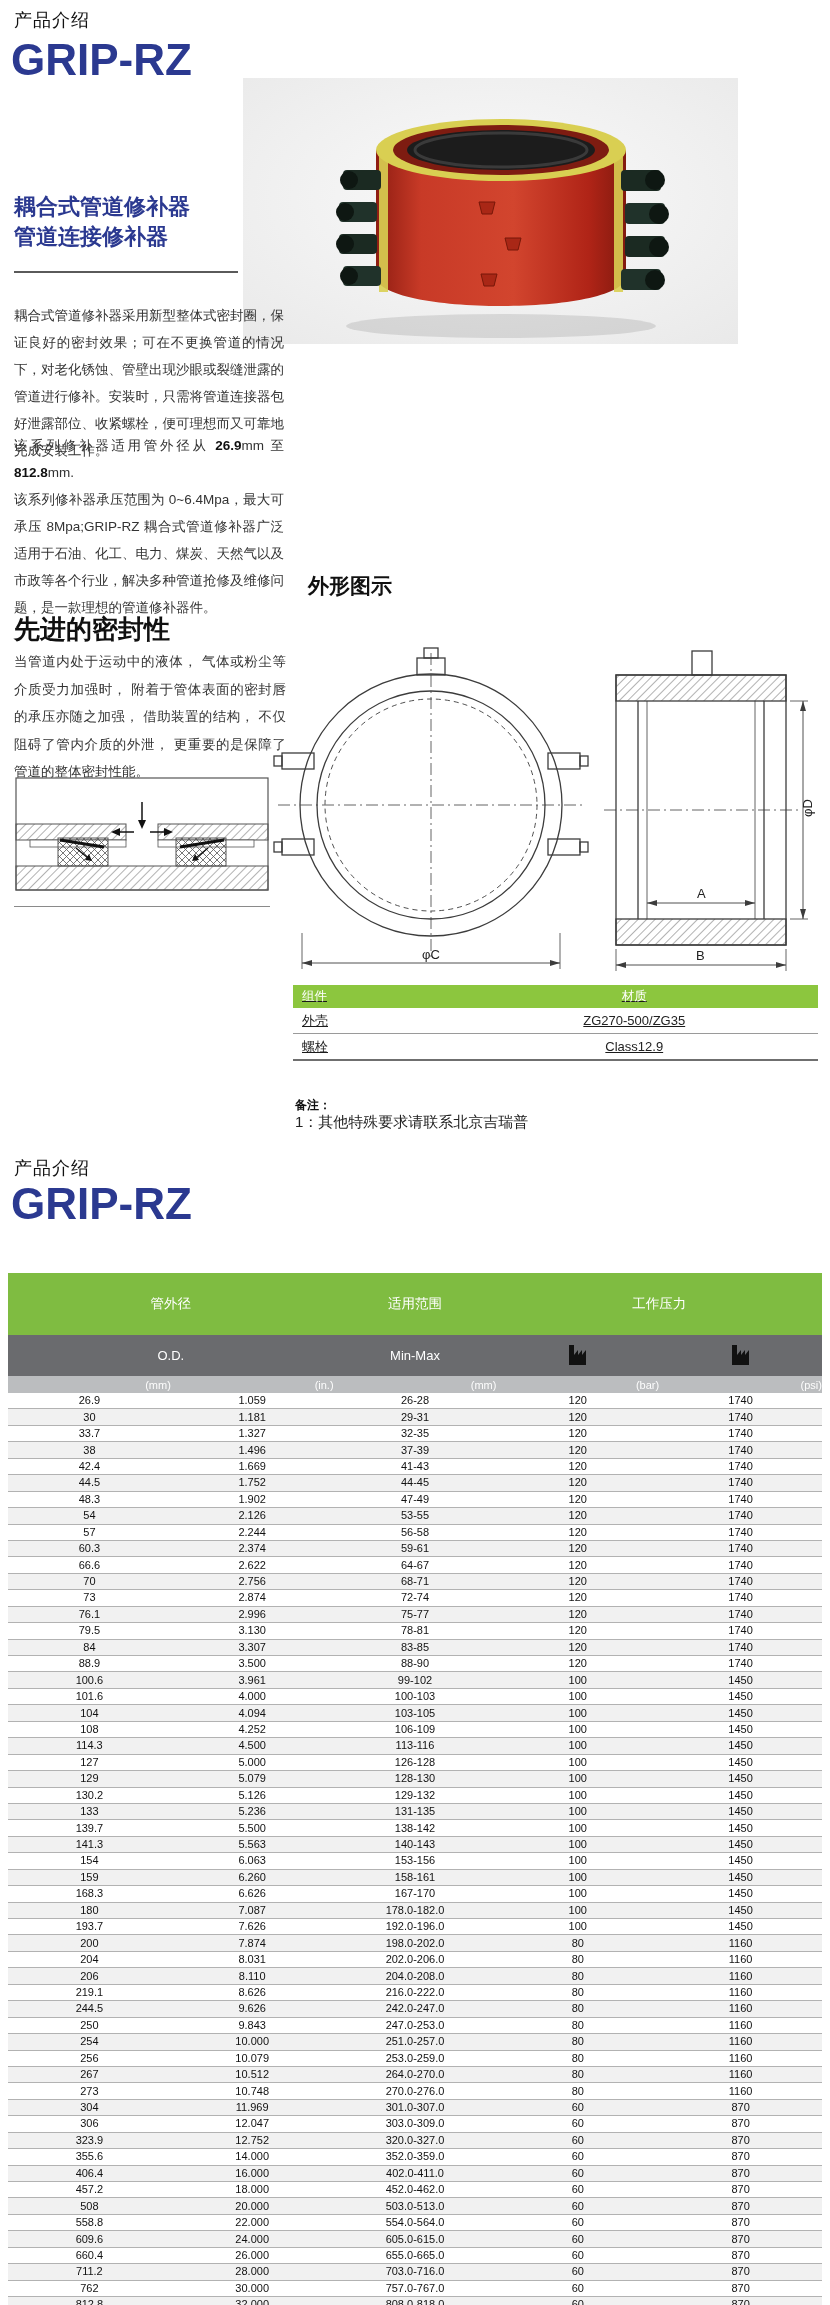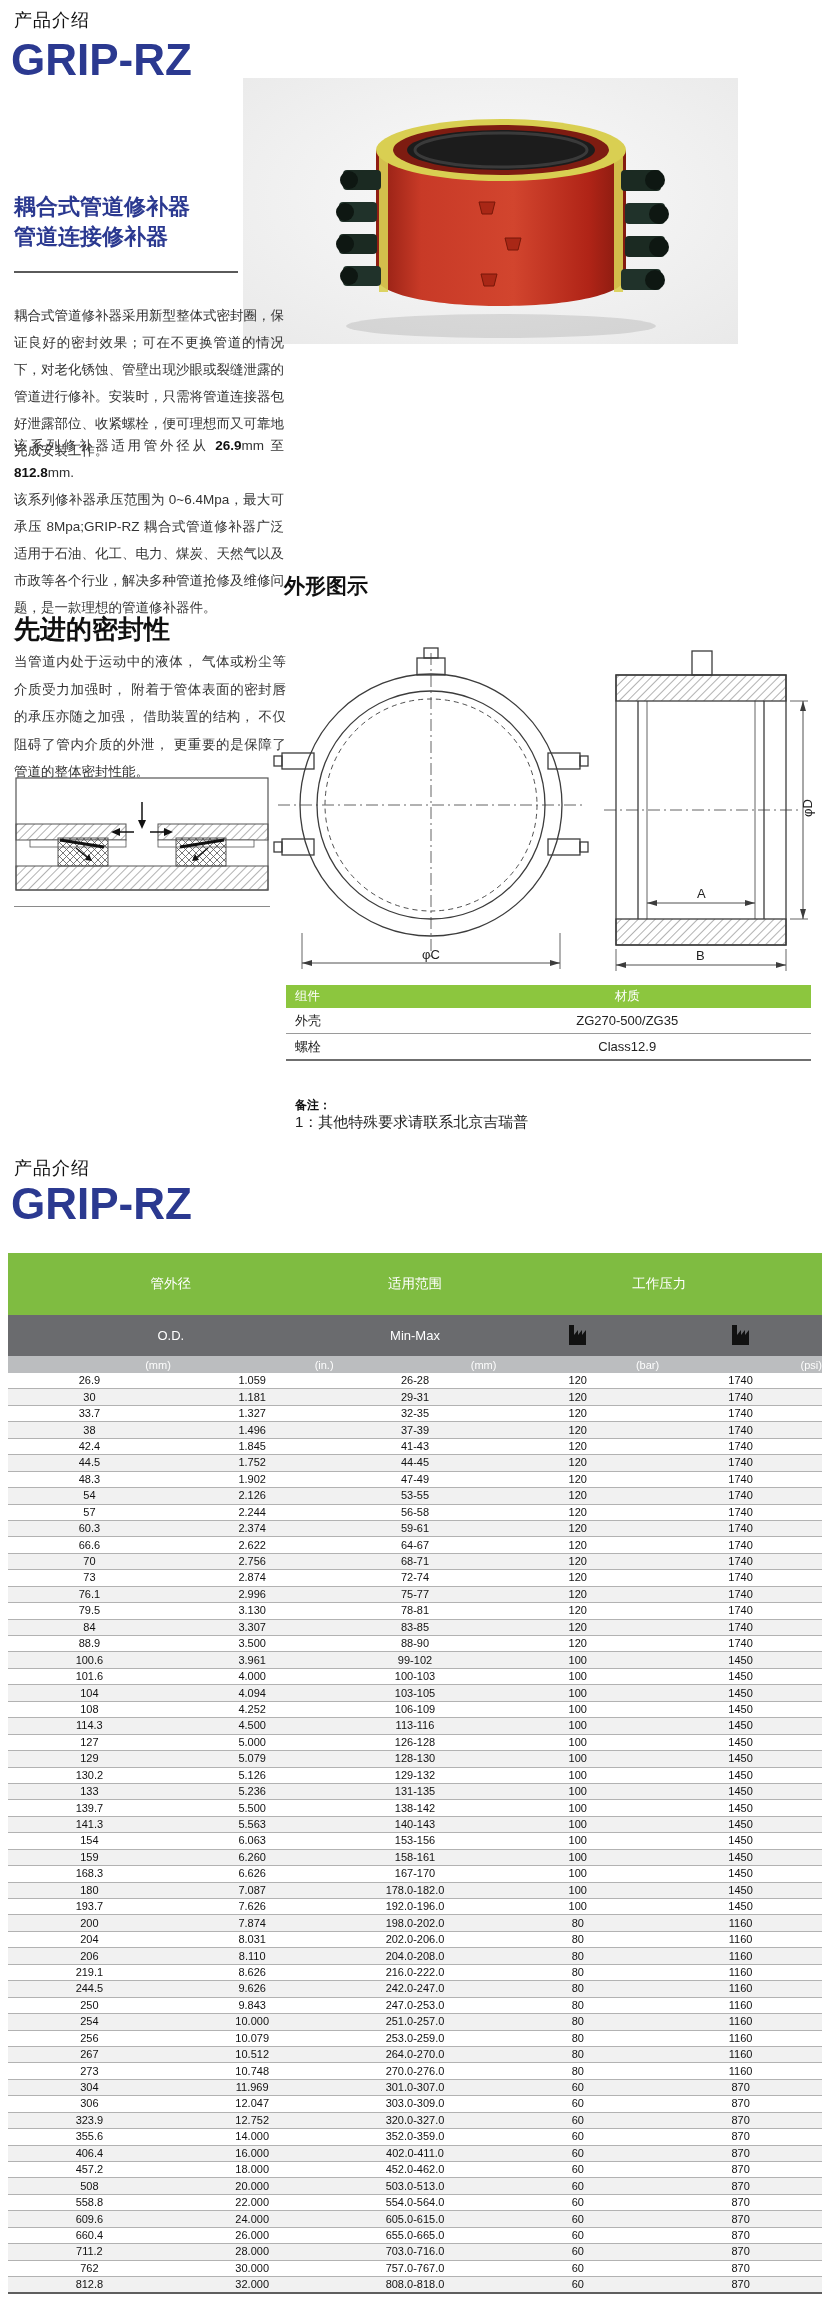--- a/index.html
+++ b/index.html
@@ -19,21 +19,21 @@
   .mat-head{display:flex;height:23px;align-items:center;color:#ffffff;font-size:12.5px;}
   .mat-head .mat-c1{padding-left:9px;}
   .mat-c1{width:30%;box-sizing:border-box;text-align:left;padding-left:9px;}
   .mat-c2{width:70%;text-align:center;}
   .mat-row{display:flex;height:25px;align-items:center;border-bottom:1px solid #9a9a9a;color:#222;}
   .mat-row:last-child{border-bottom:2px solid #6f6f6f;}
   .note-title{font-size:12px;font-weight:bold;color:#111;text-align:right;}
   .note-line{font-size:15px;color:#222;}
   
   .spec-table{width:814px;}
-  .spec-band{display:flex;height:62px;align-items:center;color:#ffffff;font-size:13.5px;}
+  .spec-band{display:flex;height:62px;align-items:center;color:#ffffff;font-size:13.5px;margin-top:20px;}
   .spec-band .c40{width:40%;text-align:center;}
   .spec-band .c20{width:20%;text-align:center;}
   .spec-dark{display:flex;height:41px;align-items:center;color:#ffffff;font-size:13px;background:#6A6B6E;}
   .spec-dark .c40{width:40%;text-align:center;}
   .spec-dark .c20{width:20%;text-align:center;}
   .spec-units{display:flex;height:17px;align-items:center;color:#fdfdfd;font-size:11px;background:#BBBDBF;}
   .spec-units div{width:20%;text-align:right;}
   .spec-row{display:flex;height:16.45px;box-sizing:border-box;align-items:center;
             border-bottom:1px solid #b2b2b2;font-size:11px;color:#111;background:#ffffff;}
   .spec-row.alt{background:#f1f1f1;}
@@ -139,21 +139,21 @@
     <polygon points="106,52 106,60 97,56" fill="#111"></polygon>
     <line x1="136" y1="56" x2="150" y2="56" stroke="#111" stroke-width="1.5"></line>
     <polygon points="150,52 150,60 159,56" fill="#111"></polygon>
     <line x1="62" y1="72" x2="74" y2="82" stroke="#111" stroke-width="1.4"></line>
     <polygon points="71,84 78,85 75,78" fill="#111"></polygon>
     <line x1="194" y1="72" x2="182" y2="82" stroke="#111" stroke-width="1.4"></line>
     <polygon points="185,84 178,85 181,78" fill="#111"></polygon>
   </svg>
   <div class="abs h-divider" style="left:14px;top:906px;width:256px;height:1px;background:#8a8a8a;"></div>
 
-  <div class="abs sec-head2" style="left:284px;top:572px;">外形图示</div>
+  <div class="abs sec-head2" style="left:308px;top:572px;">外形图示</div>
 
   <svg class="abs" style="left:246px;top:615px;" width="576" height="372" viewBox="0 0 576 372">
     <g stroke="#3c3c3c" fill="none" stroke-width="1.3">
 
       <circle cx="185" cy="190" r="131"></circle>
       <circle cx="185" cy="190" r="114"></circle>
       <circle cx="185" cy="190" r="106" stroke-dasharray="5 4" stroke-width="0.9"></circle>
       <line x1="185" y1="38" x2="185" y2="344" stroke-dasharray="12 4 2 4" stroke-width="0.8"></line>
       <line x1="32" y1="190" x2="338" y2="190" stroke-dasharray="12 4 2 4" stroke-width="0.8"></line>
       <rect x="171" y="43" width="28" height="17"></rect>
@@ -200,21 +200,21 @@
       <line x1="557" y1="86" x2="557" y2="304" stroke-width="0.9"></line>
       <polygon points="557,86 554,96 560,96" fill="#3c3c3c" stroke="none"></polygon>
       <polygon points="557,304 554,294 560,294" fill="#3c3c3c" stroke="none"></polygon>
     </g>
     <text x="176" y="344" font-size="13" fill="#222">φC</text>
     <text x="451" y="283" font-size="13" fill="#222">A</text>
     <text x="450" y="345" font-size="13" fill="#222">B</text>
     <text x="566" y="202" font-size="13" fill="#222" transform="rotate(-90 566 202)">φD</text>
   </svg>
 
-  <div class="abs mat-table" style="left:286px;top:985px;">
+  <div class="abs mat-table" style="left:293px;top:985px;text-decoration:underline;">
     <div class="mat-head" style="background:#8CC63E;">
       <div class="mat-c1">组件</div>
       <div class="mat-c2">材质</div>
     </div>
     <div>
         <div class="mat-row">
           <div class="mat-c1">外壳</div>
           <div class="mat-c2">ZG270-500/ZG35</div>
         </div>
         <div class="mat-row">
@@ -280,21 +280,21 @@
         </div>
         <div class="spec-row alt">
           <div class="spec-cell">38</div>
           <div class="spec-cell">1.496</div>
           <div class="spec-cell">37-39</div>
           <div class="spec-cell">120</div>
           <div class="spec-cell">1740</div>
         </div>
         <div class="spec-row">
           <div class="spec-cell">42.4</div>
-          <div class="spec-cell">1.845</div>
+          <div class="spec-cell">1.669</div>
           <div class="spec-cell">41-43</div>
           <div class="spec-cell">120</div>
           <div class="spec-cell">1740</div>
         </div>
         <div class="spec-row alt">
           <div class="spec-cell">44.5</div>
           <div class="spec-cell">1.752</div>
           <div class="spec-cell">44-45</div>
           <div class="spec-cell">120</div>
           <div class="spec-cell">1740</div>

